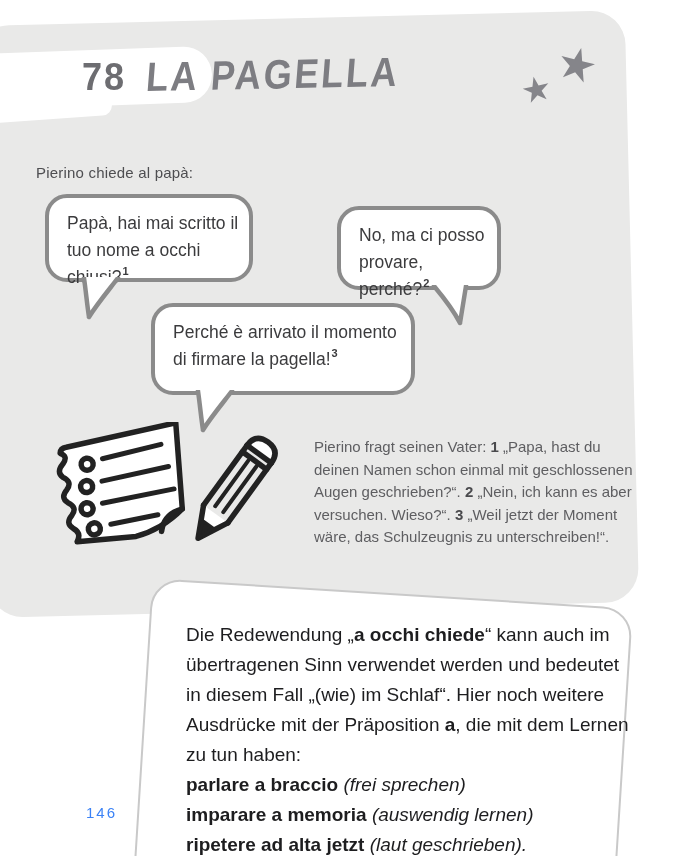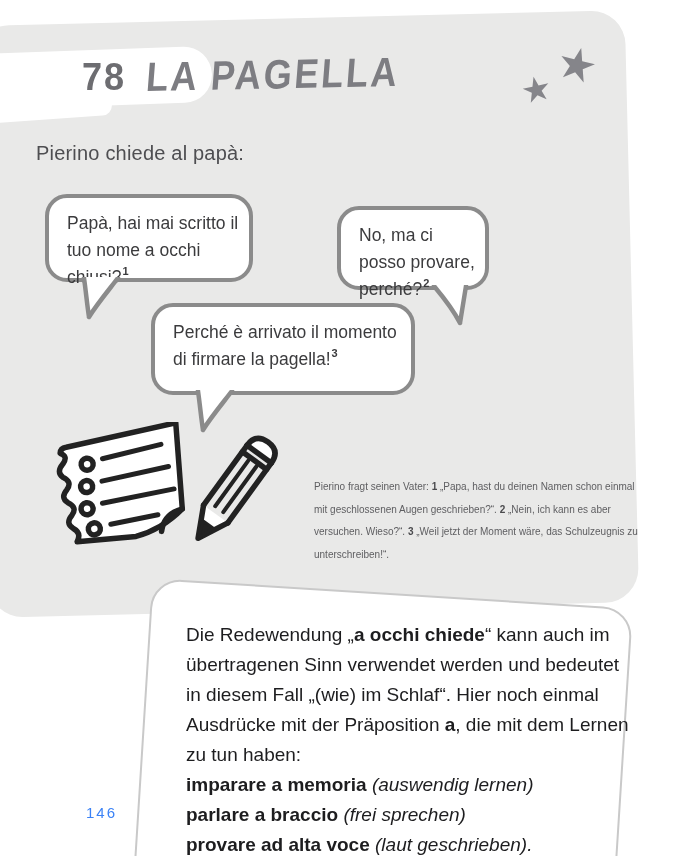--- a/index.html
+++ b/index.html
@@ -47,54 +47,54 @@
     transform:scaleX(.88) skewX(-6deg) rotate(-1deg);
     transform-origin:left top;
     white-space:nowrap;
   }
   .star { position:absolute; color:#85858a; line-height:1; }
   .star.small { left:521px; top:72px; font-size:34px; transform:rotate(-12deg); }
   .star.big   { left:557px; top:42px; font-size:45px; transform:rotate(14deg); }
 
   
   .intro-line {
-    position:absolute; left:36px; top:142px;
-    font-size:20px; color:#4e4e51; letter-spacing:.2px;
+    position:absolute; left:36px; top:164px;
+    font-size:15px; color:#4e4e51; letter-spacing:.2px;
   }
 
   
   .bubble {
     position:absolute;
     background:#ffffff;
     border:4px solid #8b8b8b;
     border-radius:22px;
     box-sizing:border-box;
     color:#3b3b3d;
     font-size:17.5px; line-height:27px;
   }
   .bubble .inner { padding:12px 10px 0 18px; }
   .bubble-1 { left:45px;  top:194px; width:208px; height:88px; }
-  .bubble-2 { left:337px; top:206px; width:152px; height:84px; }
+  .bubble-2 { left:337px; top:206px; width:164px; height:84px; }
   .bubble-3 { left:151px; top:303px; width:264px; height:92px; }
   .sup {
     font-size:11px; position:relative; top:-8px; margin-left:1px;
     font-weight:bold; color:#3b3b3d;
   }
   .tail { position:absolute; }
   .tail-1 { left:76px;  top:277px; }
   .tail-2 { left:430px; top:285px; }
   .tail-3 { left:190px; top:390px; }
 
   
   .illustration { position:absolute; left:34px; top:422px; }
 
   
   .translation {
     position:absolute; left:314px; top:436px; width:330px;
-    font-size:10px; line-height:22.6px; color:#5e5e61;margin-top:40px;
+    font-size:15px; line-height:22.6px; color:#5e5e61;
   }
   .translation b { color:#4a4a4d; }
 
   
   .info-box {
     position:absolute; left:152px; top:578px;
     width:482px; height:420px;
     background:#ffffff;
     border:2px solid #c9c9c9;
     border-radius:30px;
@@ -177,21 +177,21 @@
       <path d="M191,34 L191,90 M201,34 L201,90" stroke-width="4"></path>
       <path d="M181,96 L196,126 L211,96" fill="#ffffff"></path>
       <path d="M190,109 L196,126 L202,109 Z" fill="#222222" stroke-width="3"></path>
     </g>
   </svg>
 
   <div class="translation"><span>Pierino fragt seinen Vater:  </span><b>1</b><span> „Papa, hast du deinen Namen schon einmal mit geschlossenen Augen geschrieben?“.  </span><b>2</b><span> „Nein, ich kann es aber versuchen. Wieso?“.  </span><b>3</b><span> „Weil jetzt der Moment wäre, das Schulzeugnis zu unterschreiben!“.</span></div>
 
   <div class="info-box"></div>
   <div class="info-text">
-    <p style="margin:0 0 0 0;"><span>Die Redewendung „</span><b>a occhi chiede</b><span>“ kann auch im übertragenen Sinn verwendet werden und bedeutet in diesem Fall „(wie) im Schlaf“. Hier noch einmal Ausdrücke mit der Präposition </span><b>a</b><span>, die mit dem Lernen zu tun haben:</span></p>
+    <p style="margin:0 0 0 0;"><span>Die Redewendung „</span><b>a occhi chiede</b><span>“ kann auch im übertragenen Sinn verwendet werden und bedeutet in diesem Fall „(wie) im Schlaf“. Hier noch weitere Ausdrücke mit der Präposition </span><b>a</b><span>, die mit dem Lernen zu tun haben:</span></p>
+    <span class="expr"><span class="expr-it">parlare a braccio</span> <span class="expr-de">(frei sprechen)</span></span>
     <span class="expr"><span class="expr-it">imparare a memoria</span> <span class="expr-de">(auswendig lernen)</span></span>
-    <span class="expr"><span class="expr-it">parlare a braccio</span> <span class="expr-de">(frei sprechen)</span></span>
-    <span class="expr"><span class="expr-it">provare ad alta voce</span> <span class="expr-de">(laut geschrieben).</span></span>
+    <span class="expr"><span class="expr-it">ripetere ad alta jetzt</span> <span class="expr-de">(laut geschrieben).</span></span>
   </div>
 
   <div class="page-number">146</div>
 
 </div>
 
 </body></html>

